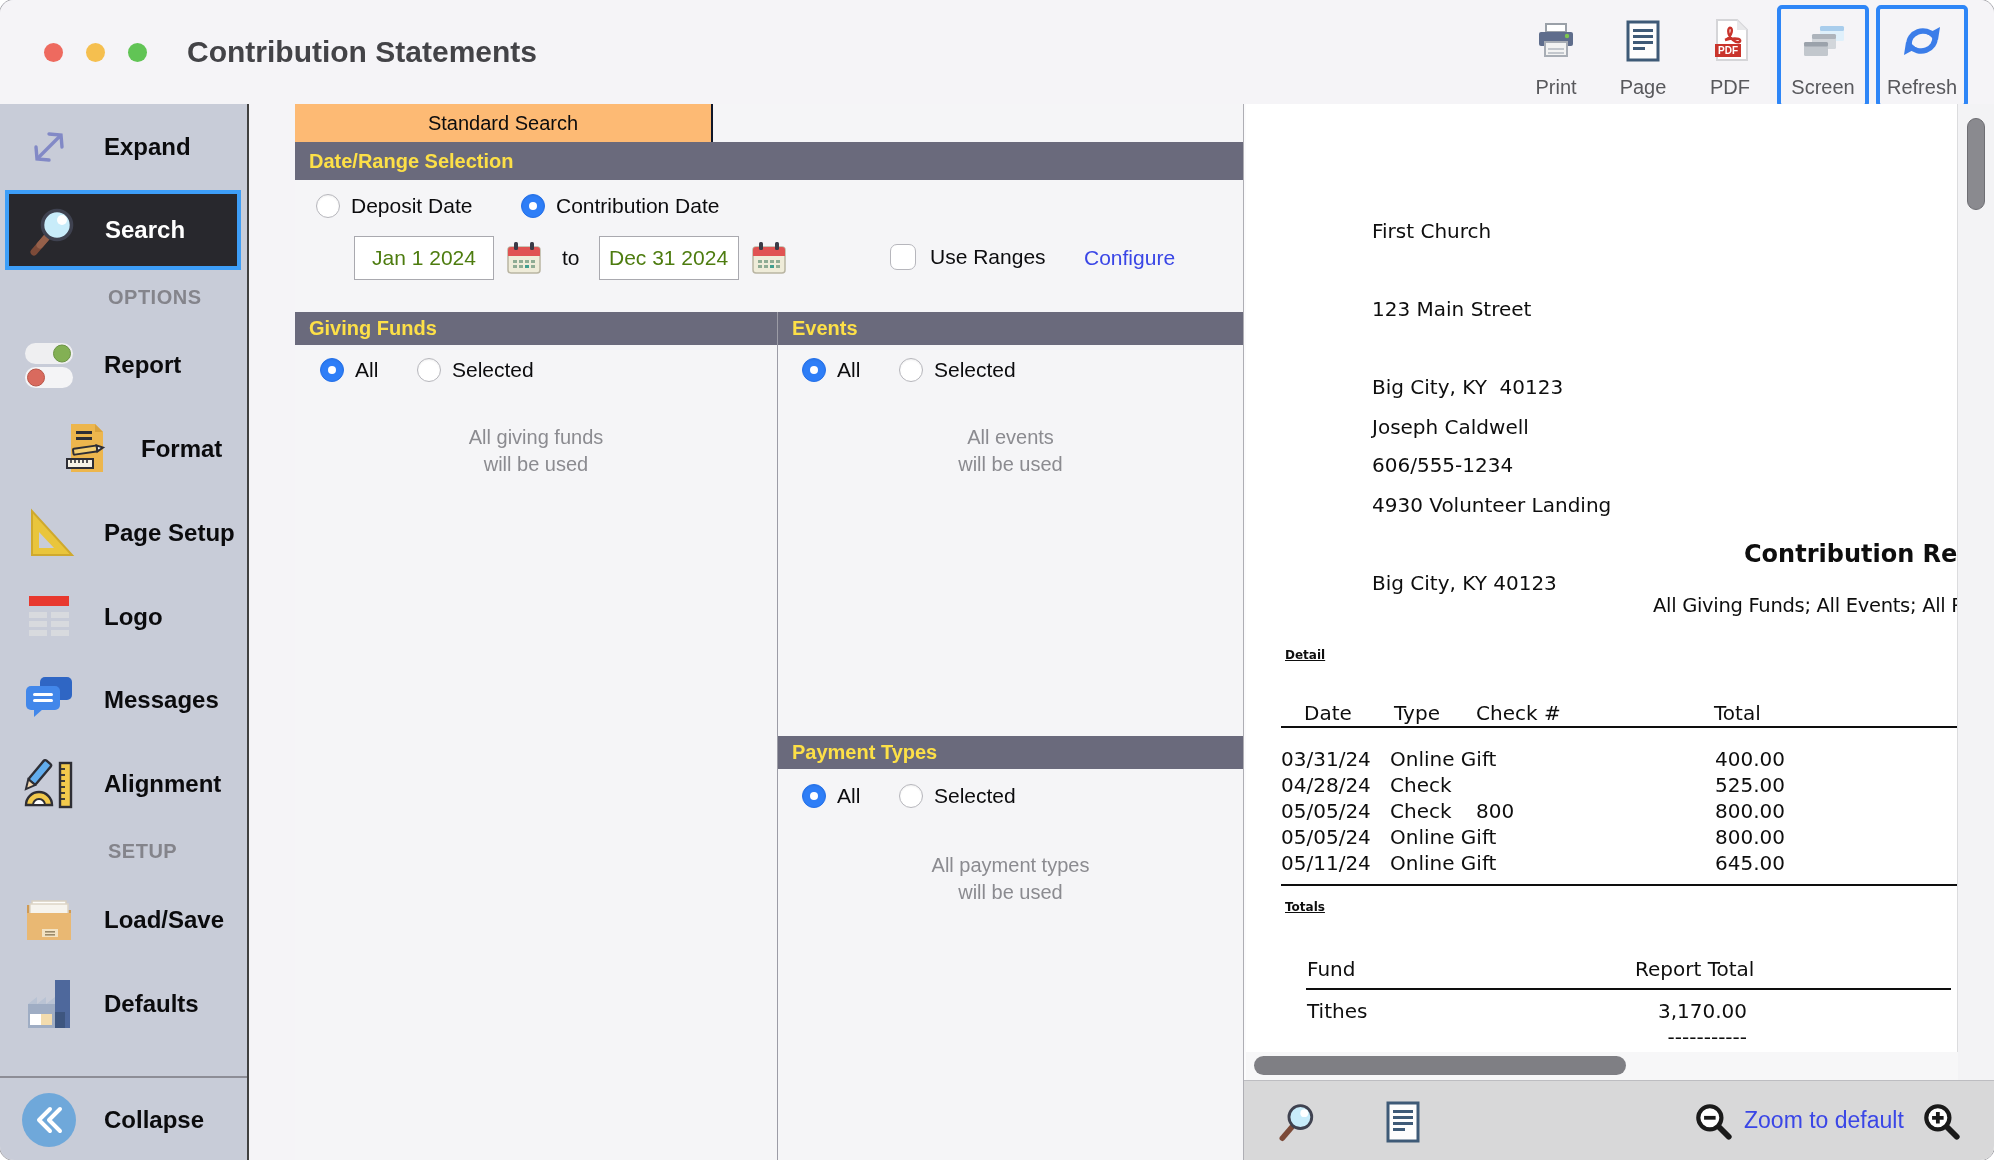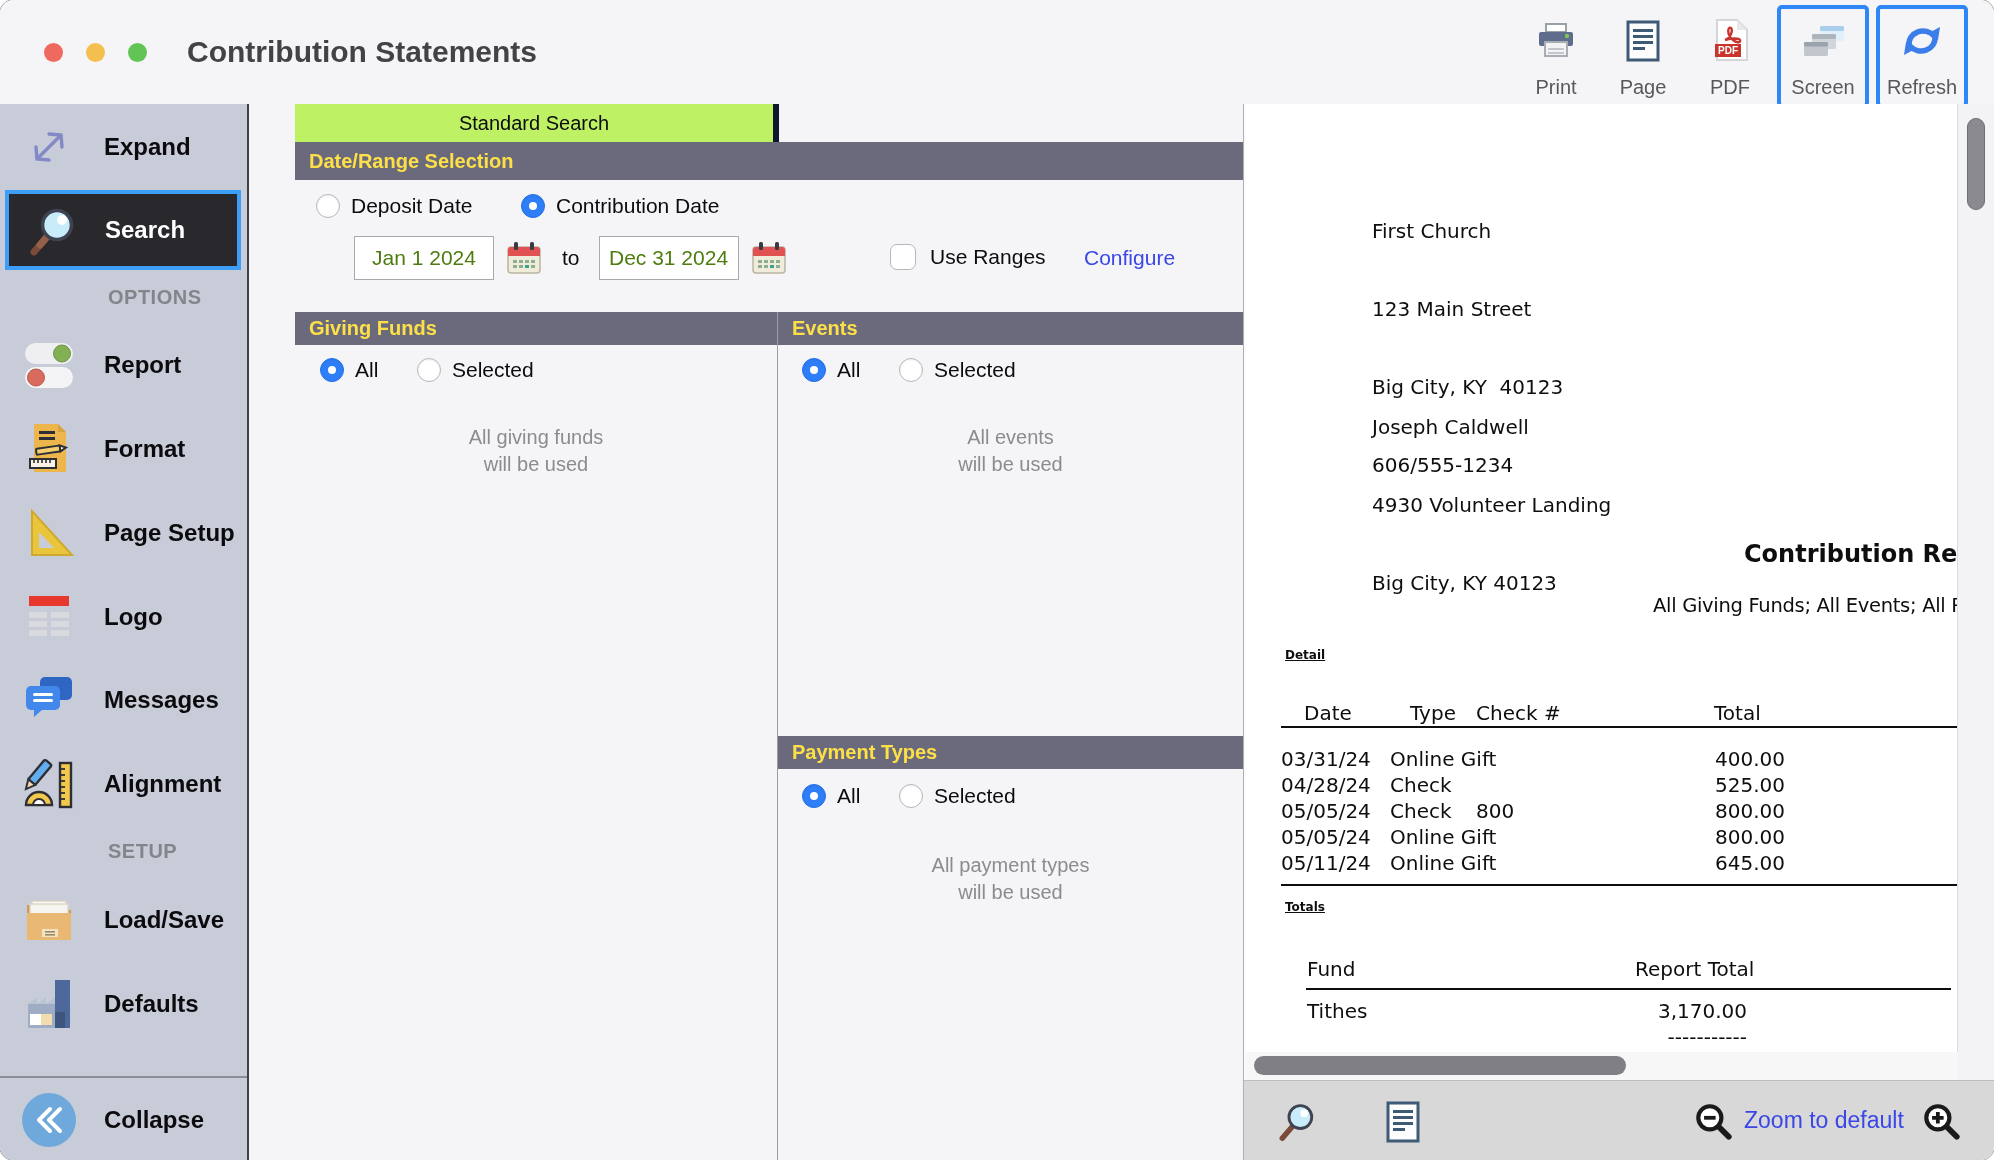--- a/index.html
+++ b/index.html
@@ -32,21 +32,21 @@
   .search-sel { position:absolute; left:5px; right:6px; top:86px; height:80px; background:#28282d;
                 border:4px solid #3d9ef8; display:flex; align-items:center; }
   .search-sel .slabel { color:#ffffff; margin-left:22px; }
   .search-sel .ico { margin-left:16px; }
   .side-divider { position:absolute; left:0; right:0; top:972px; height:2px; background:#8d8d96; }
 
   
   .main { position:absolute; left:295px; top:104px; bottom:0; width:948px; background:#f5f5f7; }
   .tabs { position:absolute; top:0; left:0; right:0; height:38px; display:flex; }
   .tab { display:flex; align-items:center; justify-content:center; font-size:20px; color:#0c0c0e; }
-  .tab.standard { width:484px; background:#bef264; border-right:6px solid #0f172a; }
+  .tab.standard { width:418px; background:#fdba74; border-right:2px solid #0f172a; }
   .tab.advanced { flex:1; background:#fafafb; }
   .sechead { background:#6a6a7c; color:#fde047; font-size:20px; font-weight:700;
              display:flex; align-items:center; padding-left:14px; }
   .date-head { position:absolute; top:38px; left:0; right:0; height:38px; }
   .pairrow { position:absolute; display:flex; align-items:center; gap:11px; }
   .radio { width:24px; height:24px; border-radius:50%; background:#fff; border:1px solid #b6b6bc;
            box-shadow:inset 0 1px 2px rgba(0,0,0,.07); position:relative; flex:none; }
   .radio.on { background:#2e7ef7; border-color:#2470e8; }
   .radio.on::after { content:""; position:absolute; left:7px; top:7px; width:8px; height:8px; border-radius:50%; background:#fff; }
   .rlabel { font-size:21px; color:#0c0c0e; white-space:nowrap; }
@@ -184,21 +184,21 @@
           <svg width="54" height="54" viewBox="0 0 54 54">
             <rect x="3" y="5" width="48" height="21" rx="10.5" fill="#efeff1"></rect>
             <circle cx="40" cy="15.5" r="8.5" fill="#83b054" stroke="#6c9344"></circle>
             <rect x="3" y="29" width="48" height="21" rx="10.5" fill="#f4f4f6"></rect>
             <circle cx="14" cy="39.5" r="8.5" fill="#d96a5e" stroke="#b85548"></circle>
           </svg>
         </span>
       <span class="slabel">Report</span>
     </div>
 
-    <div class="side-item" style="top:313px;">
+    <div class="side-item" style="top:313px;padding-left:37px;">
       <span class="ico">
           <svg width="54" height="54" viewBox="0 0 54 54">
             <path d="M12 2 h24 l8 8 v40 h-32 z" fill="#edb64d"></path>
             <path d="M36 2 l8 8 h-8 z" fill="#d9a33e"></path>
             <rect x="17" y="9" width="16" height="3" fill="#2e2e35"></rect>
             <rect x="17" y="15" width="16" height="3" fill="#2e2e35"></rect>
             <g transform="rotate(-8 27 27)">
               <rect x="14" y="25" width="24" height="6" rx="1" fill="#f3ce71" stroke="#2e2e35" stroke-width="2"></rect>
               <path d="M38 25 l6 3 l-6 3 z" fill="#fff" stroke="#2e2e35" stroke-width="2"></path>
             </g>
@@ -443,21 +443,21 @@
         <div>4930 Volunteer Landing</div>
         <div>Big City, KY 40123</div>
       </div>
 
       <div class="rtitle" style="left:498px; top:436px;">Contribution Report</div>
       <div class="rsub" style="left:407px; top:490px;">All Giving Funds; All Events; All Payr</div>
 
       <div class="rhead" style="left:39px; top:544px;">Detail</div>
 
       <div class="cell" style="left:58px;  top:596px;">Date</div>
-      <div class="cell" style="left:148px; top:596px;margin-left:16px;">Type</div>
+      <div class="cell" style="left:148px; top:596px;">Type</div>
       <div class="cell" style="left:230px; top:596px;">Check #</div>
       <div class="cell" style="left:468px; top:596px;">Total</div>
       <div class="hrule" style="left:35px; top:622px; width:677px;"></div>
 
       <div>
         <span class="cell" style="left:35px;  top:642px;">03/31/24</span>
         <span class="cell" style="left:144px; top:642px;">Online Gift</span>
         <span class="cell" style="left:230px; top:642px;"></span>
         <span class="cell amt" style="left:419px; top:642px;">400.00</span>
       </div>

